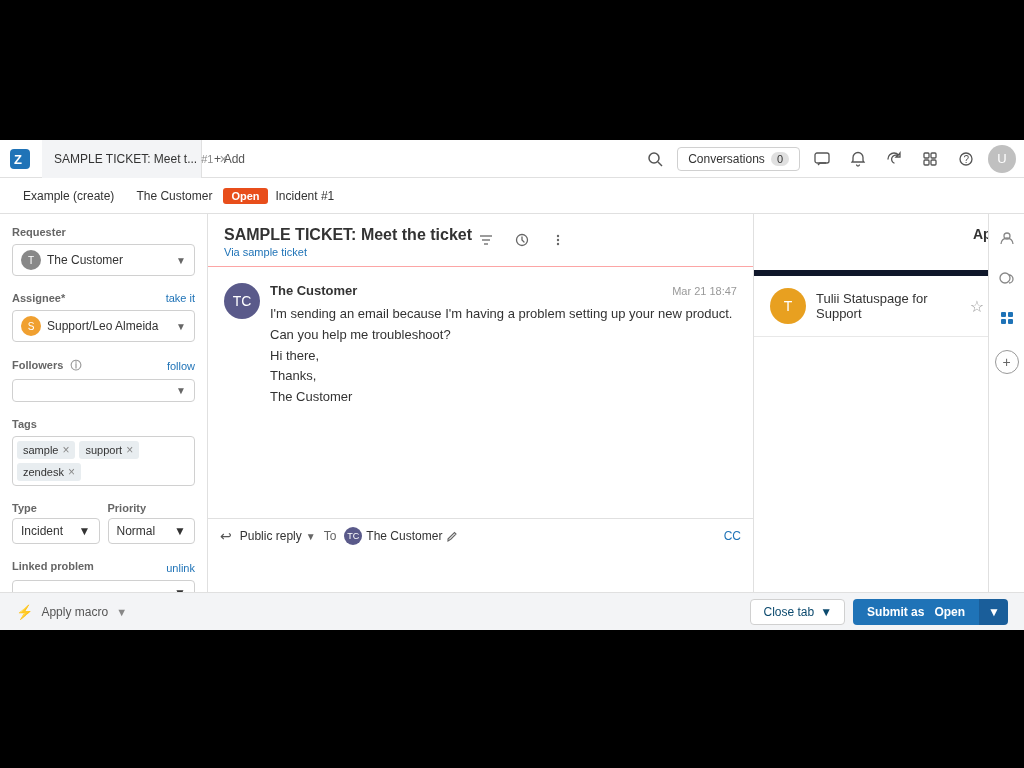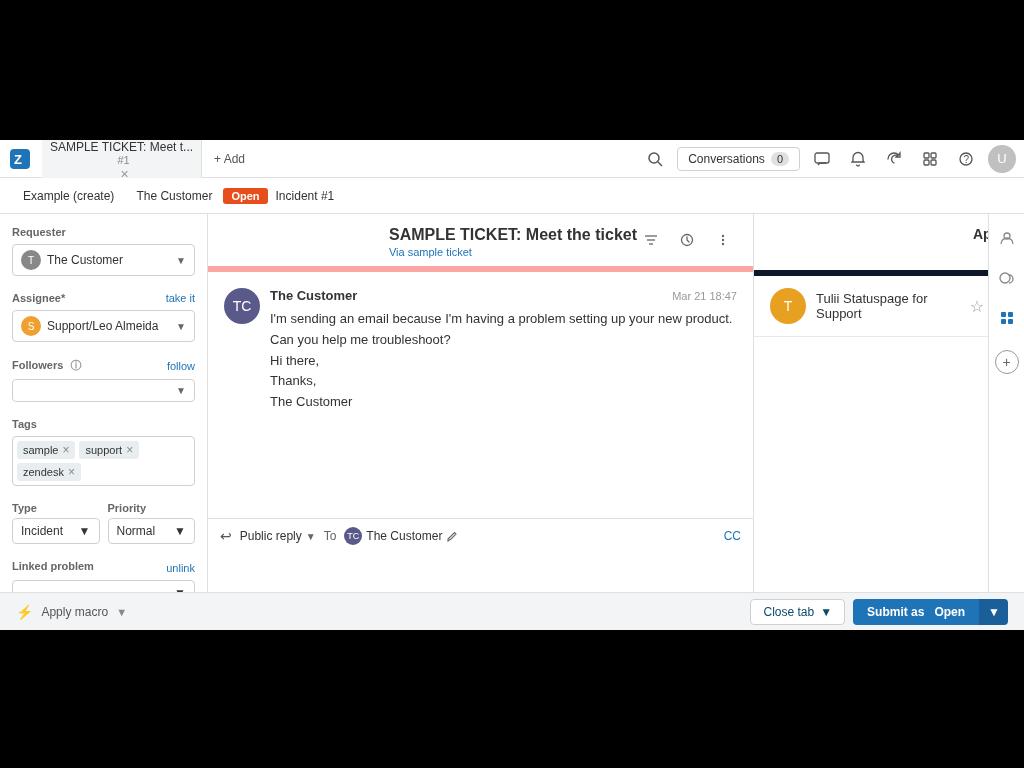--- a/index.html
+++ b/index.html
@@ -44,21 +44,20 @@
       display: flex;
       align-items: center;
       height: 38px;
       padding: 0 12px;
       font-size: 12px;
       color: #555;
       border-right: 1px solid #e0e0e0;
       cursor: pointer;
       white-space: nowrap;
       max-width: 160px;
-      flex-direction: column;
     }
     .tab-item.active {
       background: #f3f4f6;
       color: #333;
     }
     .tab-close {
       margin-left: 6px;
       color: #999;
       font-size: 14px;
       cursor: pointer;
@@ -274,24 +273,24 @@
       display: flex;
       flex-direction: column;
       background: #fff;
       border-right: 1px solid #e0e0e0;
       min-width: 0;
       position: relative;
     }
 
     .ticket-header {
       padding: 12px 16px 8px;
-      border-bottom: 6px solid #fca5a5;
+      border-bottom: 1px solid #fca5a5;
       display: flex;
       align-items: flex-start;
-      justify-content: flex-end;
+      justify-content: flex-start;
     }
     .ticket-title-block {}
     .ticket-title { font-size: 16px; font-weight: 600; color: #333; }
     .ticket-subtitle { font-size: 11px; color: #1f73b7; cursor: pointer; margin-top: 2px; }
 
     .ticket-actions {
       display: flex;
       align-items: center;
       gap: 8px;
     }

